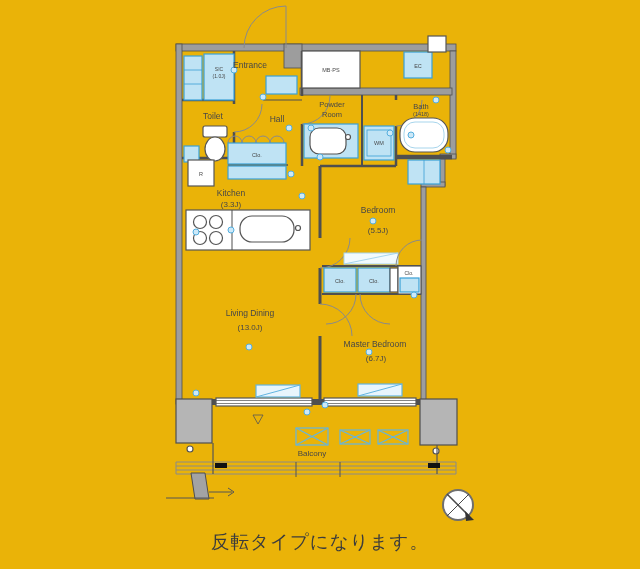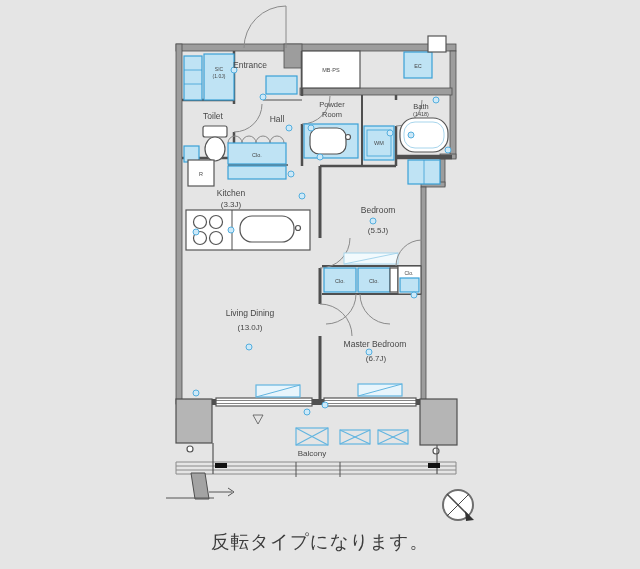--- a/index.html
+++ b/index.html
@@ -1,16 +1,16 @@
 <!DOCTYPE html>
 <html><head>
 <meta charset="utf-8">
 <style>
   html,body{margin:0;padding:0;background:#ffffff;}
-  .canvas{position:relative;width:640px;height:569px;background:#e5e5e5;overflow:hidden;
+  .canvas{position:relative;width:640px;height:569px;background:#eab308;overflow:hidden;
           font-family:"Liberation Sans",sans-serif;}
   svg{position:absolute;left:0;top:0;}
   svg text{font-family:"Liberation Sans","DejaVu Sans",sans-serif;fill:#474747;}
   .room-label{font-size:8.5px;}
   .size-label{font-size:8px;}
   .tiny-label{font-size:5.5px;}
   .mini-label{font-size:5px;}
   .bath-label{font-size:7.5px;}
   .bath-size{font-size:5.5px;}
   .balcony-label{font-size:8px;}

